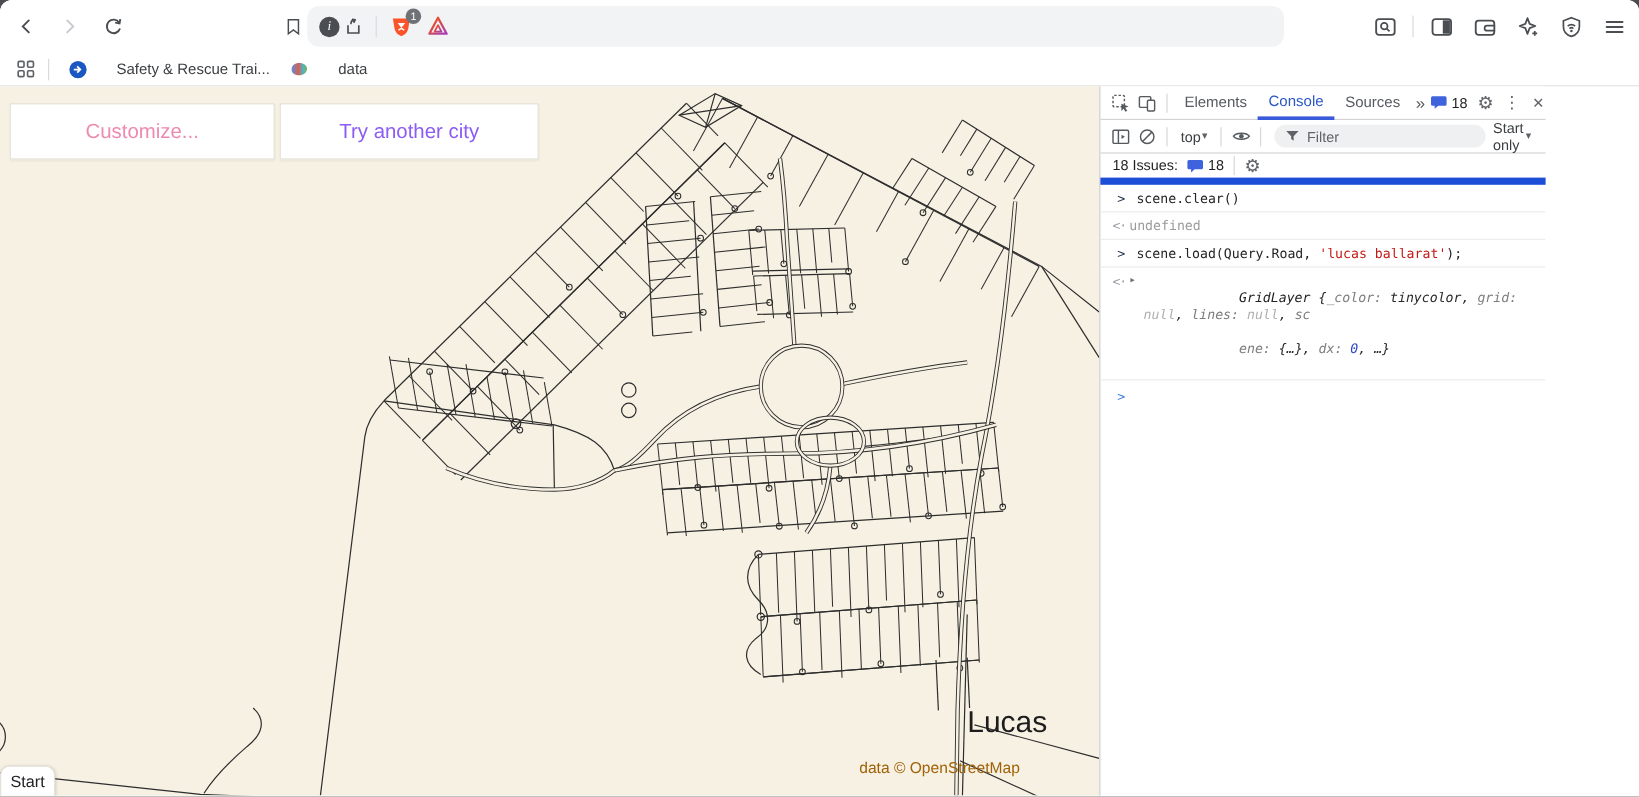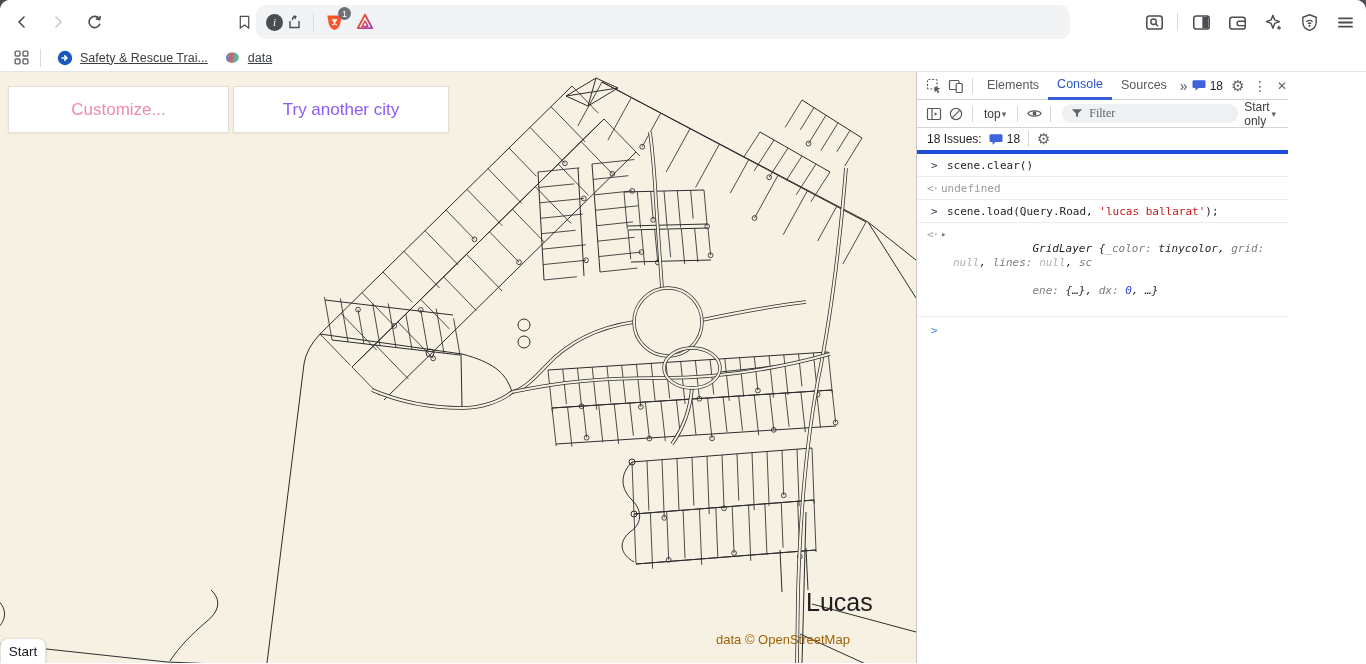--- a/index.html
+++ b/index.html
@@ -17,21 +17,21 @@
   .url-text{margin-left:12px;font-size:14px;color:#1f1f1f;white-space:nowrap;flex:1;overflow:hidden;}
   .url-right{display:flex;align-items:center;gap:8px;}
   .vdiv{width:1px;height:18px;background:#d7dade;}
   .shield-wrap{position:relative;width:24px;height:24px;display:flex;align-items:center;justify-content:center;}
   .badge{position:absolute;top:-3px;right:-5px;width:13px;height:13px;border-radius:50%;background:#6e7277;color:#fff;font-size:9px;display:flex;align-items:center;justify-content:center;}
   .tb-right{position:absolute;right:8px;top:0;height:44px;display:flex;align-items:center;gap:10px;color:#4a4d51;}
   .tb-right .ic{width:26px;height:26px;display:flex;align-items:center;justify-content:center;}
 
   
   .bookmarks{height:28px;background:#fff;display:flex;align-items:center;border-bottom:1px solid #e4e4e4;color:#3c4043;}
-  .bm-item{display:flex;align-items:center;gap:7px;font-size:12.5px;margin-left:16px;text-decoration:underline;}
+  .bm-item{display:flex;align-items:center;gap:24px;font-size:12.5px;margin-left:16px;}
   .bm-label{white-space:nowrap;}
 
   
   .content{display:flex;height:591px;}
   .map-pane{position:relative;width:916px;height:591px;background:#f6f1e3;overflow:hidden;flex:none;}
   .map-pane svg{position:absolute;left:0;top:0;}
   .btn-row{position:absolute;left:8px;top:14px;display:flex;gap:4px;}
   .map-btn{background:#fff;border:1px solid #e3e0d4;box-shadow:0 1px 2px rgba(0,0,0,.06);height:47px;display:flex;align-items:center;justify-content:center;font-size:17px;cursor:pointer;}
   .btn-customize{width:221px;color:#ee8ab1;}
   .btn-try{width:216px;color:#8b5cf6;}
@@ -47,23 +47,23 @@
   .tab{height:28px;line-height:27px;padding:0 9px;color:#565a5f;font-size:12.5px;cursor:pointer;}
   .tab.active{color:#2a56c6;border-bottom:3px solid #3a5bd9;line-height:25px;}
   .more-tabs{color:#565a5f;font-size:14px;padding:0 4px;cursor:pointer;}
   .dt-sp{flex:1;}
   .issues-pill{display:flex;align-items:center;gap:4px;color:#1f1f1f;cursor:pointer;}
   .glyph{font-size:14px;color:#5f6368;}
   .dt-row2{height:28px;display:flex;align-items:center;border-bottom:1px solid #d4d4d4;padding:0 6px;flex:none;}
   .drop{display:flex;align-items:center;gap:1px;color:#3c4043;font-size:12px;margin:0 6px;cursor:pointer;}
   .caret{font-size:9px;color:#5f6368;}
   .filter-pill{display:flex;align-items:center;gap:6px;background:#eff0f1;border-radius:10px;height:19px;padding:0 9px;margin-left:6px;width:192px;}
-  .filter-pill input{border:none;outline:none;background:transparent;font-size:12px;color:#4c1d95;width:140px;font-family:Liberation Serif, serif;}
+  .filter-pill input{border:none;outline:none;background:transparent;font-size:12px;color:#4c1d95;width:140px;font-family:Liberation Sans, sans-serif;}
   .filter-pill input::placeholder{color:#5f6368;}
-  .dt-row3{height:26px;display:flex;align-items:center;border-bottom:4px solid #1d4ed8;padding:0 10px;flex:none;color:#1f1f1f;}
+  .dt-row3{height:26px;display:flex;align-items:center;border-bottom:6px solid #1d4ed8;padding:0 10px;flex:none;color:#1f1f1f;}
   .console{flex:1;font-family:"DejaVu Sans Mono","Liberation Mono",monospace;font-size:11px;color:#242424;overflow:hidden;}
   .entry{display:flex;border-bottom:1px solid #ececec;padding:5px 0 4px 0;}
   .gutter{width:30px;flex:none;text-align:left;padding-left:14px;}
   .in-arrow{color:#22304f;}
   .ret-arrow{color:#9aa0a6;letter-spacing:-1px;padding-left:10px!important;width:24px!important;}
   .exp-arrow{color:#6e6e6e;font-size:9px;width:12px;flex:none;padding-top:1px;}
   .muted{color:#9b9b9b;}
   .str{color:#c41a16;}
   .obj-preview{font-style:italic;white-space:pre-wrap;width:382px;line-height:14px;}
   .tk-key{color:#7d7d7d;} .tk-nul{color:#b0b0b0;} .tk-num{color:#2c45c8;} .tk-val{color:#2a2a2a;} .tk-obj{color:#222;} .tk-pln{color:#2a2a2a;}

